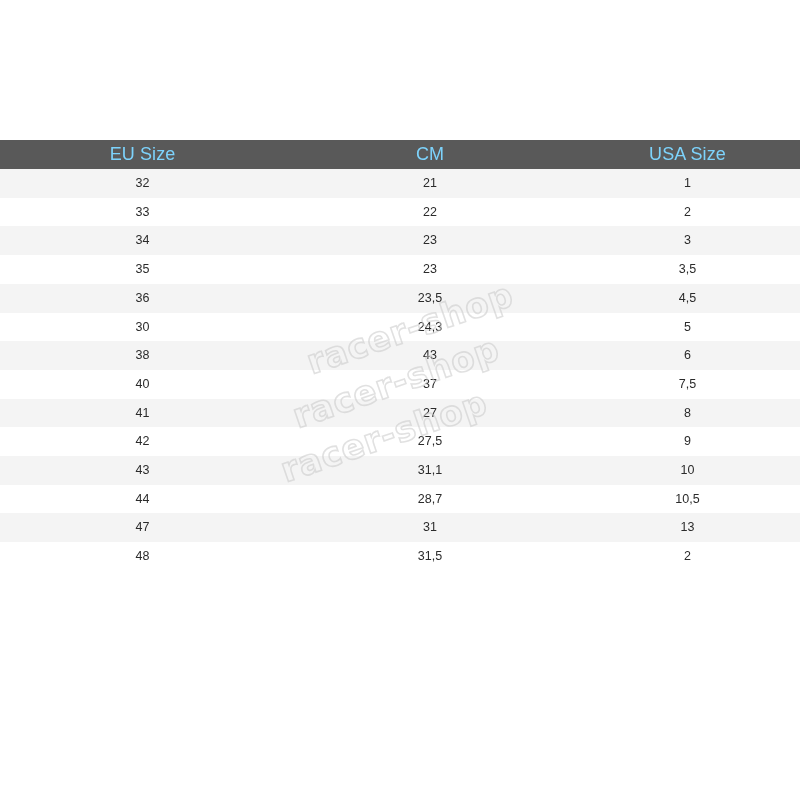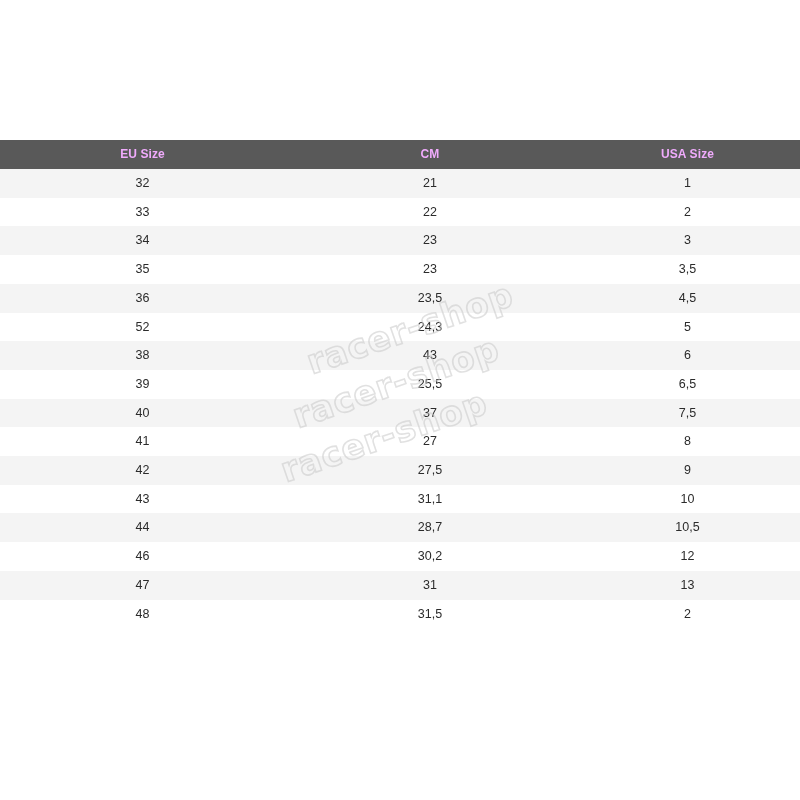--- a/index.html
+++ b/index.html
@@ -25,23 +25,23 @@
     top: 140px;
     width: 800px;
   }
   table.size-table {
     width: 800px;
     border-collapse: collapse;
     table-layout: fixed;
   }
   table.size-table th {
     background: #595959;
-    color: #f0abfc;
-    font-size: 12px;
-    font-weight: bold;
+    color: #7dd3fc;
+    font-size: 18px;
+    font-weight: normal;
     height: 29px;
     line-height: 29px;
     padding: 0;
     text-align: center;
     letter-spacing: 0.1px;
   }
   table.size-table td {
     font-size: 12.5px;
     color: #2b2b2b;
     height: 28.7px;
@@ -121,33 +121,28 @@
             <td class="col-eu">35</td>
             <td class="col-cm">23</td>
             <td class="col-usa">3,5</td>
           </tr>
           <tr>
             <td class="col-eu">36</td>
             <td class="col-cm">23,5</td>
             <td class="col-usa">4,5</td>
           </tr>
           <tr>
-            <td class="col-eu">52</td>
+            <td class="col-eu">30</td>
             <td class="col-cm">24,3</td>
             <td class="col-usa">5</td>
           </tr>
           <tr>
             <td class="col-eu">38</td>
             <td class="col-cm">43</td>
             <td class="col-usa">6</td>
-          </tr>
-          <tr>
-            <td class="col-eu">39</td>
-            <td class="col-cm">25,5</td>
-            <td class="col-usa">6,5</td>
           </tr>
           <tr>
             <td class="col-eu">40</td>
             <td class="col-cm">37</td>
             <td class="col-usa">7,5</td>
           </tr>
           <tr>
             <td class="col-eu">41</td>
             <td class="col-cm">27</td>
             <td class="col-usa">8</td>
@@ -161,25 +156,20 @@
             <td class="col-eu">43</td>
             <td class="col-cm">31,1</td>
             <td class="col-usa">10</td>
           </tr>
           <tr>
             <td class="col-eu">44</td>
             <td class="col-cm">28,7</td>
             <td class="col-usa">10,5</td>
           </tr>
           <tr>
-            <td class="col-eu">46</td>
-            <td class="col-cm">30,2</td>
-            <td class="col-usa">12</td>
-          </tr>
-          <tr>
             <td class="col-eu">47</td>
             <td class="col-cm">31</td>
             <td class="col-usa">13</td>
           </tr>
           <tr>
             <td class="col-eu">48</td>
             <td class="col-cm">31,5</td>
             <td class="col-usa">2</td>
           </tr>
         </tbody>

